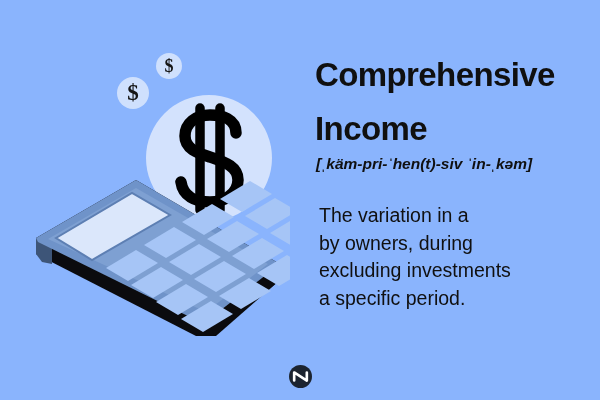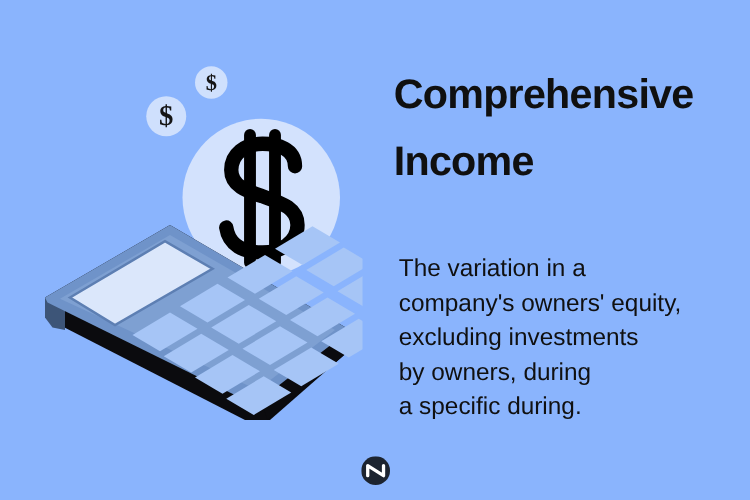--- a/index.html
+++ b/index.html
@@ -191,27 +191,27 @@
         <polygon points="163,151 193,133 215,146 185,164"></polygon>
         <polygon points="201,128 231,110 253,123 223,141"></polygon>
         <polygon points="239,105 269,87 291,100 261,118"></polygon>
       </g>
     </svg>
   </div>
 
   <div id="text-col">
     <h1 id="title">Comprehensive Income</h1>
 
+    <div id="pronunciation">[ˌkäm-pri-ˈhen(t)-siv ˈin-ˌkəm]</div>
 
     <div id="definition">
       <span class="defline">The variation in a</span>
-      <span class="defline">company's owners' equity,</span>
+      <span class="defline">by owners, during</span>
       <span class="defline">excluding investments</span>
-      <span class="defline">by owners, during</span>
-      <span class="defline">a specific during.</span>
+      <span class="defline">a specific period.</span>
     </div>
   </div>
 
   <div id="footer-logo">
     <svg id="logo-mark" viewBox="0 0 40 40">
       <circle cx="20" cy="20" r="20" fill="#1c2430"></circle>
       <path d="M9 27 L9 13 L31 27 L31 13" fill="none" stroke="#ffffff" stroke-width="4.6" stroke-linecap="round" stroke-linejoin="round"></path>
     </svg>
   </div>
 

